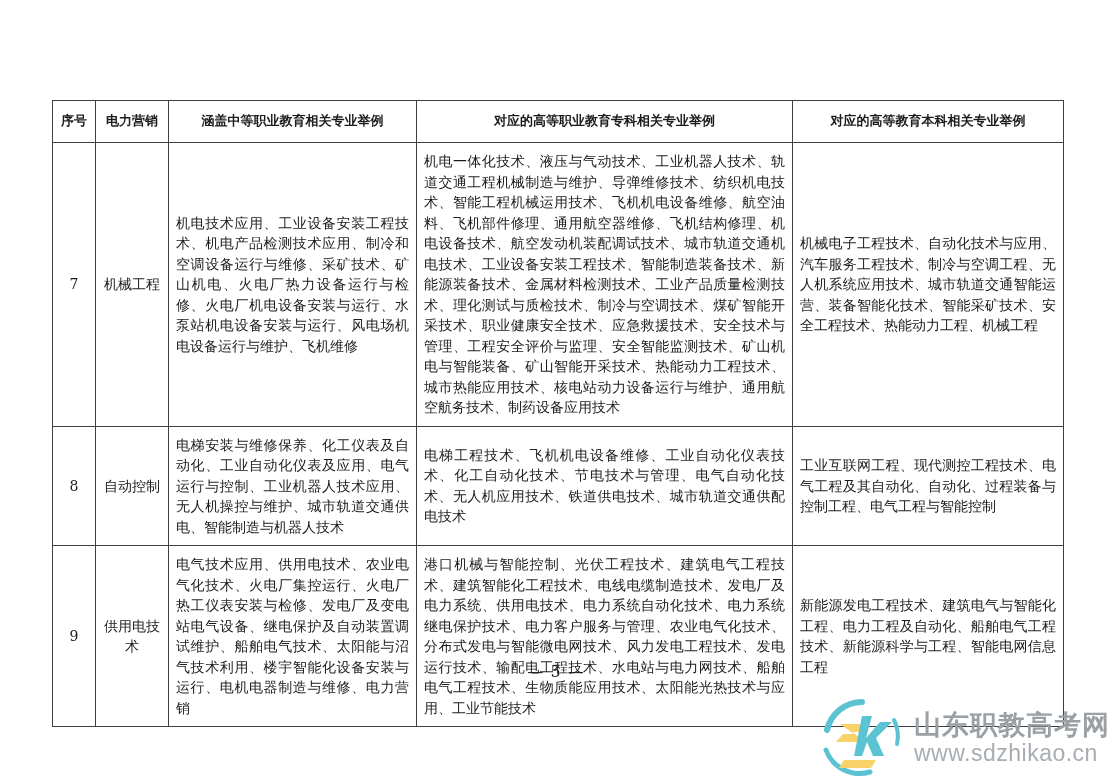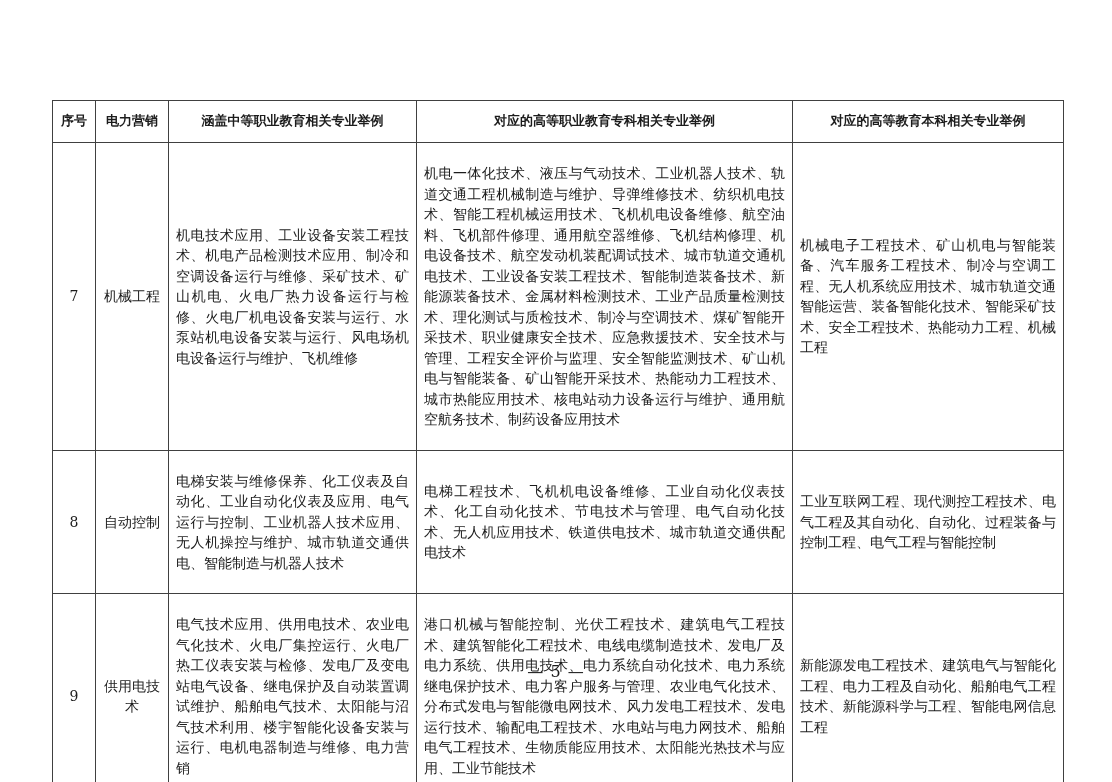--- a/index.html
+++ b/index.html
@@ -25,21 +25,21 @@
     width: 1011px;
     border-collapse: collapse;
     table-layout: fixed;
   }
   table.doc-table th,
   table.doc-table td {
     border: 1px solid #404040;
     vertical-align: middle;
     font-size: 14px;
     line-height: 20.5px;
-    padding: 20px 7px;
+    padding: 8px 7px;
     box-sizing: border-box;
   }
   table.doc-table th {
     font-weight: bold;
     text-align: center;
     height: 42px;
     font-size: 13px;
     padding: 2px 4px;
   }
   td.center-cell {
@@ -121,35 +121,55 @@
         <th>对应的高等职业教育专科相关专业举例</th>
         <th>对应的高等教育本科相关专业举例</th>
       </tr>
     </thead>
     <tbody>
       <tr class="row-7">
         <td class="center-cell">7</td>
         <td class="center-cell">机械工程</td>
         <td class="text-cell">机电技术应用、工业设备安装工程技术、机电产品检测技术应用、制冷和空调设备运行与维修、采矿技术、矿山机电、火电厂热力设备运行与检修、火电厂机电设备安装与运行、水泵站机电设备安装与运行、风电场机电设备运行与维护、飞机维修</td>
         <td class="text-cell">机电一体化技术、液压与气动技术、工业机器人技术、轨道交通工程机械制造与维护、导弹维修技术、纺织机电技术、智能工程机械运用技术、飞机机电设备维修、航空油料、飞机部件修理、通用航空器维修、飞机结构修理、机电设备技术、航空发动机装配调试技术、城市轨道交通机电技术、工业设备安装工程技术、智能制造装备技术、新能源装备技术、金属材料检测技术、工业产品质量检测技术、理化测试与质检技术、制冷与空调技术、煤矿智能开采技术、职业健康安全技术、应急救援技术、安全技术与管理、工程安全评价与监理、安全智能监测技术、矿山机电与智能装备、矿山智能开采技术、热能动力工程技术、城市热能应用技术、核电站动力设备运行与维护、通用航空航务技术、制药设备应用技术</td>
-        <td class="text-cell">机械电子工程技术、矿山机电与智能装备、汽车服务工程技术、制冷与空调工程、无人机系统应用技术、城市轨道交通智能运营、装备智能化技术、智能采矿技术、安全工程技术、热能动力工程、机械工程</td>
+        <td class="text-cell">机械电子工程技术、自动化技术与应用、汽车服务工程技术、制冷与空调工程、无人机系统应用技术、城市轨道交通智能运营、装备智能化技术、智能采矿技术、安全工程技术、热能动力工程、机械工程</td>
       </tr>
       <tr class="row-8">
         <td class="center-cell">8</td>
         <td class="center-cell">自动控制</td>
         <td class="text-cell">电梯安装与维修保养、化工仪表及自动化、工业自动化仪表及应用、电气运行与控制、工业机器人技术应用、无人机操控与维护、城市轨道交通供电、智能制造与机器人技术</td>
         <td class="text-cell">电梯工程技术、飞机机电设备维修、工业自动化仪表技术、化工自动化技术、节电技术与管理、电气自动化技术、无人机应用技术、铁道供电技术、城市轨道交通供配电技术</td>
         <td class="text-cell">工业互联网工程、现代测控工程技术、电气工程及其自动化、自动化、过程装备与控制工程、电气工程与智能控制</td>
       </tr>
       <tr class="row-9">
         <td class="center-cell">9</td>
         <td class="center-cell">供用电技术</td>
         <td class="text-cell">电气技术应用、供用电技术、农业电气化技术、火电厂集控运行、火电厂热工仪表安装与检修、发电厂及变电站电气设备、继电保护及自动装置调试维护、船舶电气技术、太阳能与沼气技术利用、楼宇智能化设备安装与运行、电机电器制造与维修、电力营销</td>
         <td class="text-cell">港口机械与智能控制、光伏工程技术、建筑电气工程技术、建筑智能化工程技术、电线电缆制造技术、发电厂及电力系统、供用电技术、电力系统自动化技术、电力系统继电保护技术、电力客户服务与管理、农业电气化技术、分布式发电与智能微电网技术、风力发电工程技术、发电运行技术、输配电工程技术、水电站与电力网技术、船舶电气工程技术、生物质能应用技术、太阳能光热技术与应用、工业节能技术</td>
         <td class="text-cell">新能源发电工程技术、建筑电气与智能化工程、电力工程及自动化、船舶电气工程技术、新能源科学与工程、智能电网信息工程</td>
       </tr>
     </tbody>
   </table>
 
   <div class="page-number">— 5 —</div>
 
+  <div class="watermark">
+    <div class="wm-logo">
+      <svg width="88" height="80" viewBox="0 0 88 80" xmlns="http://www.w3.org/2000/svg">
+
+        <path d="M 44 4 A 36 36 0 0 0 9 32" fill="none" stroke="#5cc3d2" stroke-width="6" stroke-linecap="round"></path>
+        <path d="M 8 52 A 36 36 0 0 0 52 74" fill="none" stroke="#5cc3d2" stroke-width="5" stroke-linecap="round"></path>
+        <path d="M 76 22 A 36 36 0 0 1 79 46" fill="none" stroke="#5cc3d2" stroke-width="4" stroke-linecap="round"></path>
+
+        <path d="M 22 26 L 52 26 L 46 34 L 34 34 L 48 44 L 18 44 L 25 36 L 36 36 Z" fill="#f9d26a"></path>
+
+        <path d="M 44 18 L 54 18 L 48 40 L 62 24 L 74 24 L 58 40 L 66 58 L 55 58 L 49 44 L 44 58 L 36 58 Z" fill="#5cc3d2"></path>
+
+        <path d="M 26 62 L 58 62 L 53 70 L 21 70 Z" fill="#f9d26a"></path>
+      </svg>
+    </div>
+    <div class="wm-text">
+      <div class="wm-site-name">山东职教高考网</div>
+      <div class="wm-site-url">www.sdzhikao.cn</div>
+    </div>
+  </div>
 
 </div>
 
 </body></html>

